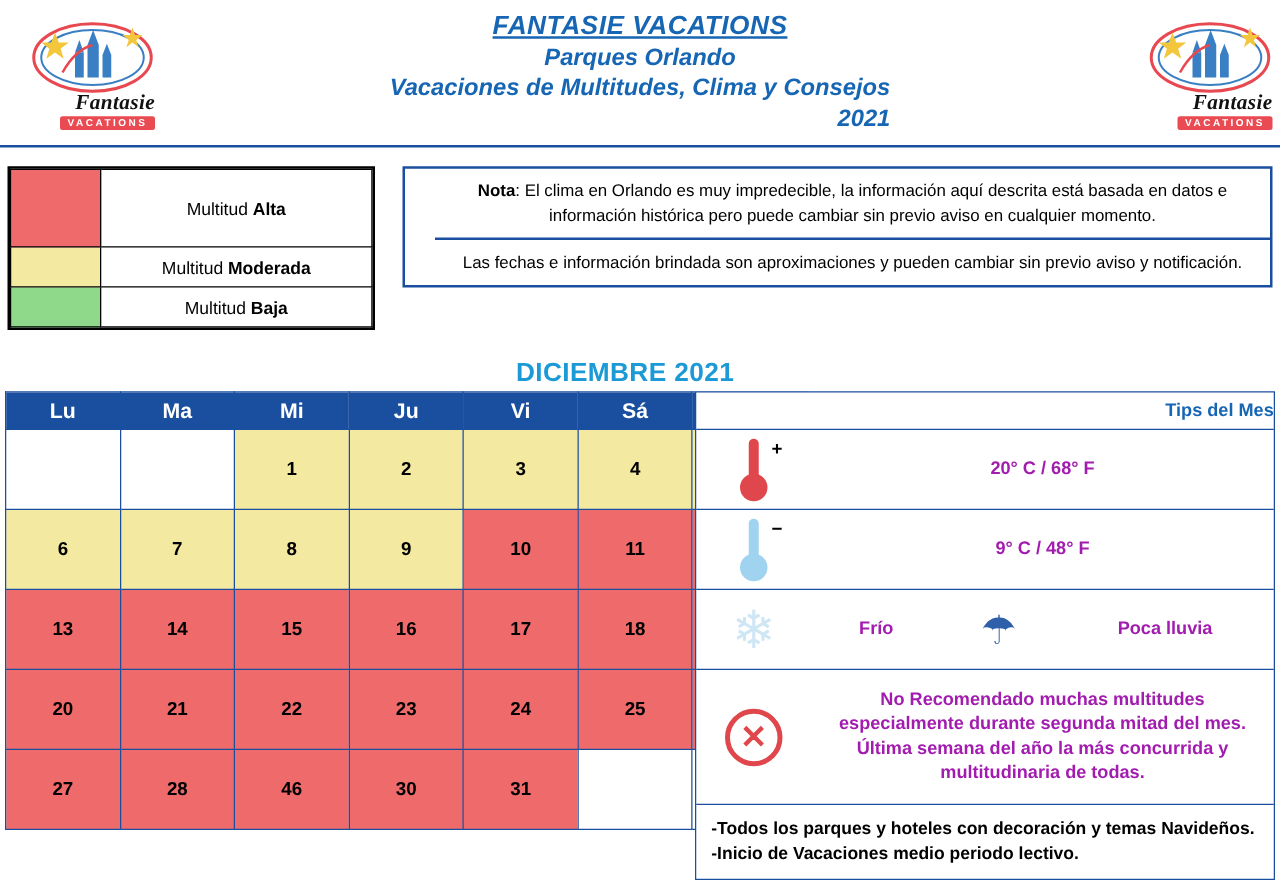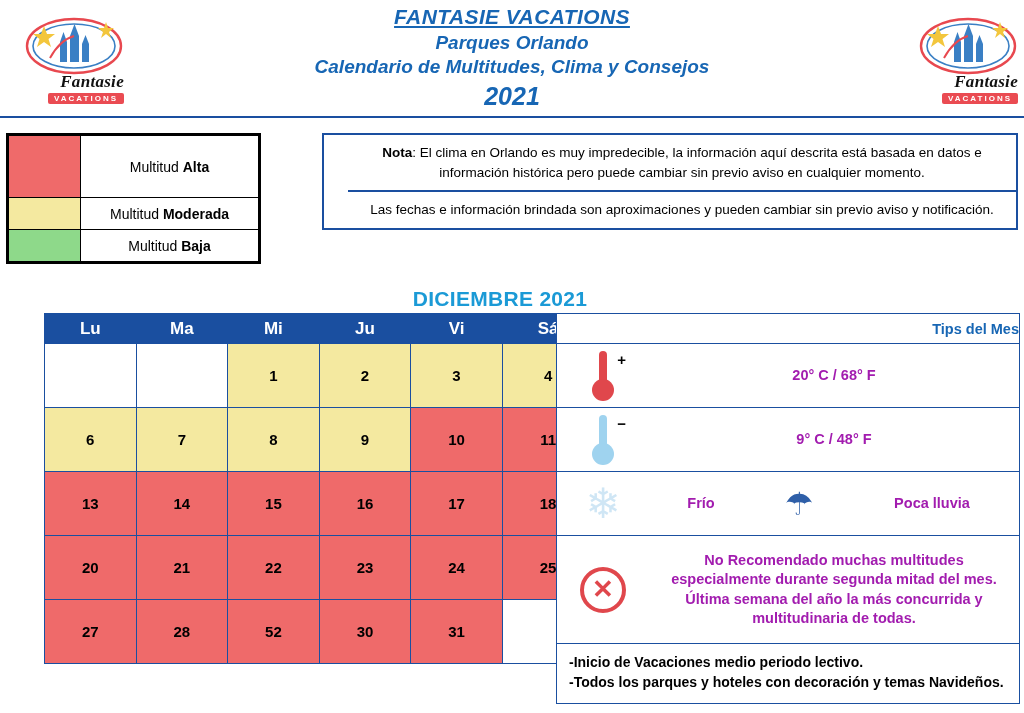--- a/index.html
+++ b/index.html
@@ -24,21 +24,21 @@
   .header-title {
     text-align:center;
     color:#1766b4;
     font-weight:bold;
     font-style:italic;
     line-height:1.28;
   }
   .header-title .l1 { font-size:21px; letter-spacing:.4px;text-decoration:underline;}
   .header-title .l2 { font-size:19px; }
   .header-title .l3 { font-size:19px; }
-  .header-title .l4 { font-size:25px; }
+  .header-title .l4 { font-size:19px;text-align:right; }
 
   .logo {
     position:absolute;
     top:4px;
     width:118px; height:110px;
     display:flex; flex-direction:column; align-items:flex-end; justify-content:center;
   }
   .logo.left { left:6px; }
   .logo.right { right:6px; }
   .logo svg { display:block; }
@@ -59,21 +59,21 @@
     background:#ea4b52;
     padding:1px 6px;
     border-radius:2px;
     margin-top:1px;
   }
 
   
   .legend {
     position:absolute;
     left:6px; top:133px;
-    width:255px;
+    width:294px;
     border:2px solid #000;
     border-collapse:collapse;
   }
   .legend table { border-collapse:collapse; width:100%; }
   .legend td { border:1px solid #000; height:32px; }
   .legend td.swatch { width:72px; }
   .legend td.label { text-align:center; font-size:14px; color:#000; padding:0 6px; }
   .sw-high { background:#ef6a6a; }
   .sw-mid  { background:#f4e9a0; }
   .sw-low  { background:#8ed98a; }
@@ -108,21 +108,20 @@
     letter-spacing:.3px;
   }
   .month-title .mt-inner { display:inline-block; transform:translateX(-12px); }
 
   
   .cal {
     position:absolute;
     left:4px; top:313px;
     width:642px;
     border-collapse:collapse;
-    margin-left:40px;
   }
   .cal th {
     background:#1a4fa0;
     color:#fff;
     font-size:17px;
     font-weight:bold;
     height:30px;
     border:1px solid #1a4fa0;
     width:78px;
   }
@@ -231,21 +230,21 @@
       <polygon points="20,12 23,20 31,20 24.5,25 27,33 20,28 13,33 15.5,25 9,20 17,20" fill="#f3c63c"></polygon>
       <polygon points="82,8 84,14 90,14 85,18 87,24 82,20 77,24 79,18 74,14 80,14" fill="#f3c63c"></polygon>
     </svg>
     <div class="brand">Fantasie</div>
     <div class="brand2">VACATIONS</div>
   </div>
 
   <div class="header-title">
     <div class="l1">FANTASIE VACATIONS</div>
     <div class="l2">Parques Orlando</div>
-    <div class="l3">Calendario de Multitudes, Clima y Consejos</div>
+    <div class="l3">Vacaciones de Multitudes, Clima y Consejos</div>
     <div class="l4">2021</div>
   </div>
 
   <div class="logo right">
     <svg width="100" height="62" viewBox="0 0 100 62">
       <ellipse cx="50" cy="32" rx="47" ry="27" fill="none" stroke="#e8484f" stroke-width="2.4"></ellipse>
       <ellipse cx="50" cy="32" rx="41" ry="22" fill="none" stroke="#3a7fc4" stroke-width="1.6"></ellipse>
       <g fill="#3a7fc4">
         <rect x="36" y="28" width="7" height="20"></rect>
         <rect x="46" y="22" width="9" height="26"></rect>
@@ -344,21 +343,21 @@
         <td class="high">21</td>
         <td class="high">22</td>
         <td class="high">23</td>
         <td class="high">24</td>
         <td class="high">25</td>
         <td class="high sun">26</td>
       </tr>
       <tr>
         <td class="high">27</td>
         <td class="high">28</td>
-        <td class="high">52</td>
+        <td class="high">46</td>
         <td class="high">30</td>
         <td class="high">31</td>
         <td class="empty"></td>
         <td class="empty"></td>
       </tr>
     </tbody>
 </table>
 
 <div class="tips">
   <div class="tips-head">Tips del Mes</div>
@@ -397,16 +396,16 @@
   </div>
 
   <div class="tip-row tall">
     <div class="tip-icon">
       <div class="noentry">✕</div>
     </div>
     <div class="tip-text">No Recomendado muchas multitudes especialmente durante segunda mitad del mes. Última semana del año la más concurrida y multitudinaria de todas.</div>
   </div>
 
   <div class="tip-foot">
+    <div>-Todos los parques y hoteles con decoración y temas Navideños.</div>
     <div>-Inicio de Vacaciones medio periodo lectivo.</div>
-    <div>-Todos los parques y hoteles con decoración y temas Navideños.</div>
   </div>
 </div>
 
 </body></html>

